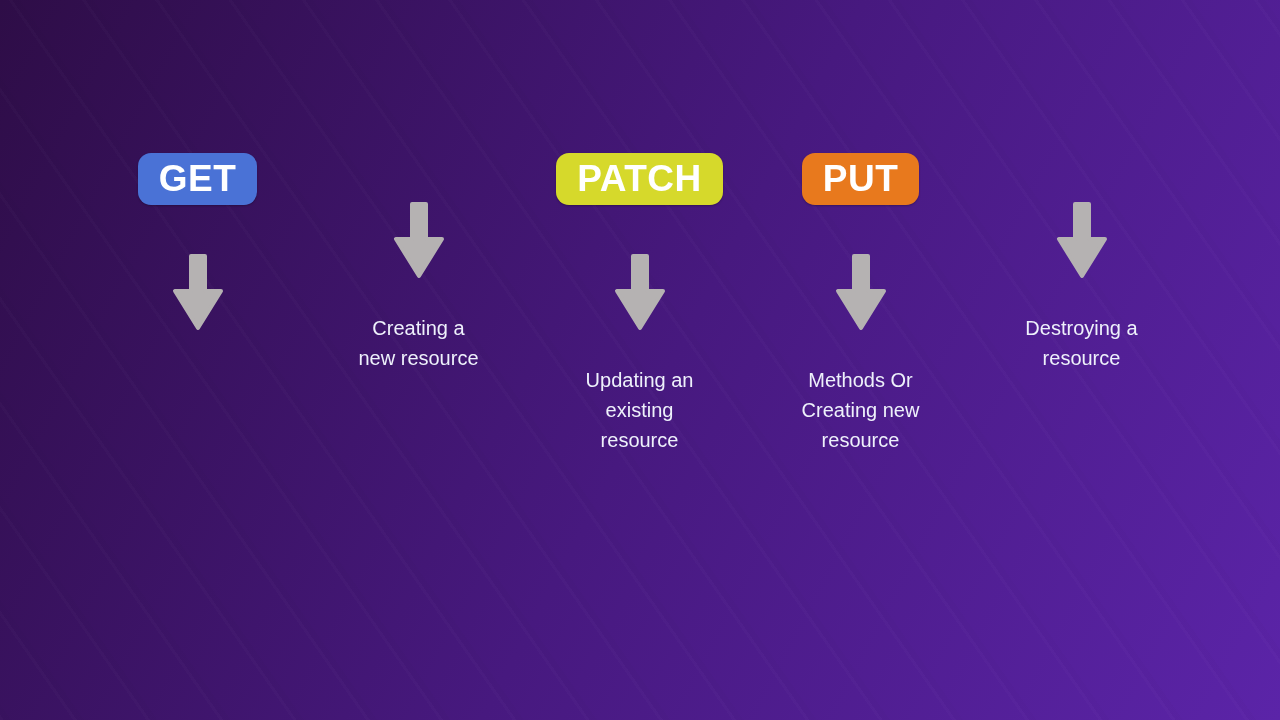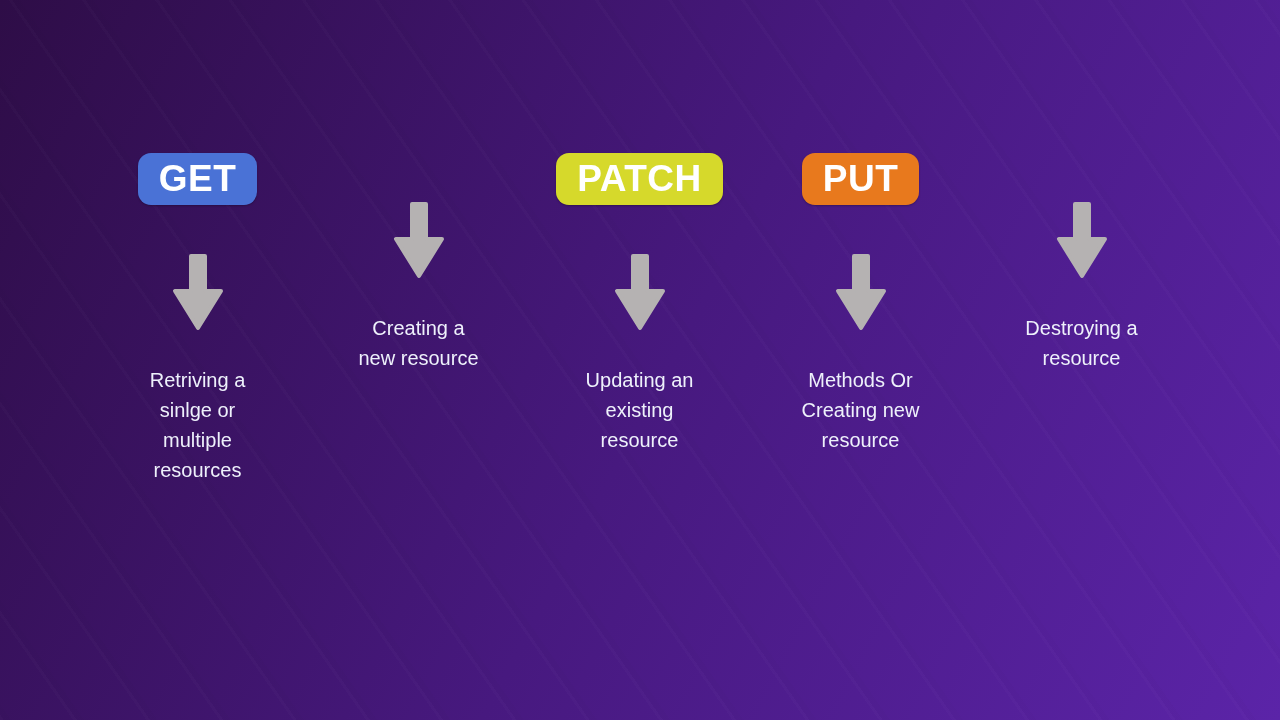--- a/index.html
+++ b/index.html
@@ -83,24 +83,20 @@
 
 <div class="canvas">
 
   <div class="columns">
 
     <div class="column">
       <div class="badge" style="background-color: rgb(74, 114, 214);">GET</div>
       <svg class="arrow" viewBox="0 0 52 78">
         <path d="M19 3 h14 v35 h16 L26 75 L3 38 h16 z" fill="#b5b2b2" stroke="#b5b2b2" stroke-width="4" stroke-linejoin="round"></path>
       </svg>
-      <div class="desc">Retriving a
-sinlge or
-multiple
-resources</div>
     </div>
 
     <div class="column">
       <svg class="arrow" viewBox="0 0 52 78">
         <path d="M19 3 h14 v35 h16 L26 75 L3 38 h16 z" fill="#b5b2b2" stroke="#b5b2b2" stroke-width="4" stroke-linejoin="round"></path>
       </svg>
       <div class="desc">Creating a
 new resource</div>
     </div>
 

